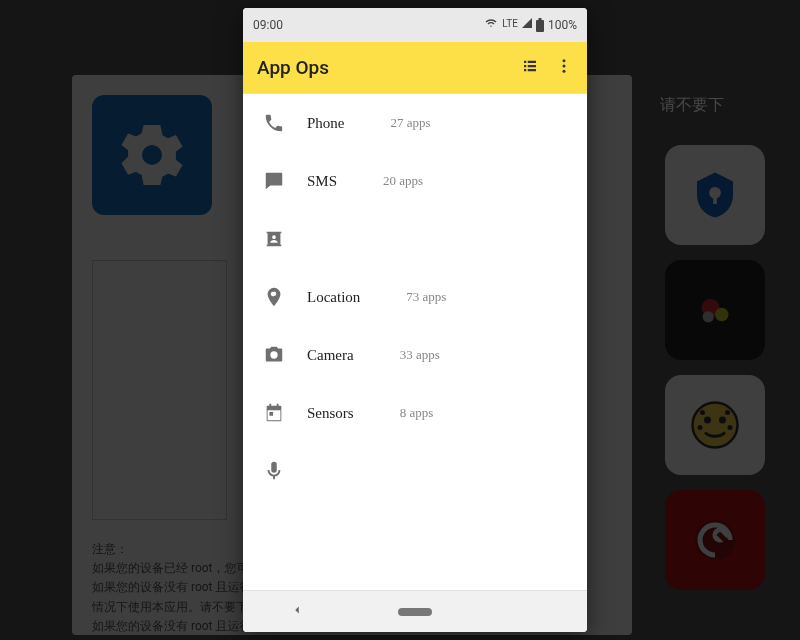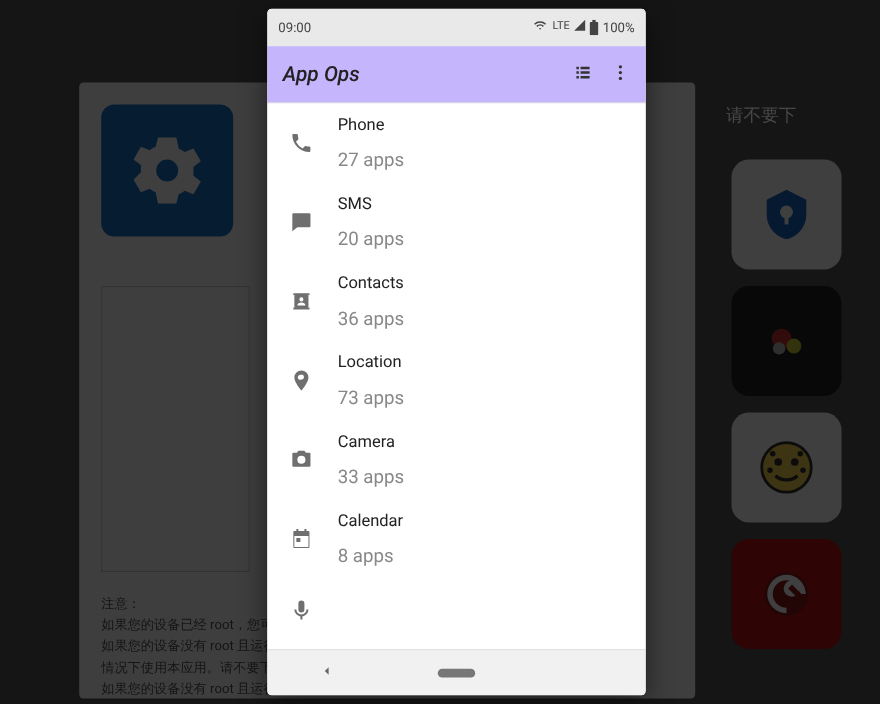--- a/index.html
+++ b/index.html
@@ -61,42 +61,41 @@
   }
   .statusbar {
     height: 26px; background: #e9e9e9; display:flex; align-items:center;
     padding: 17px 10px; font-size: 12px; color:#444; justify-content: space-between;
   }
   .status-right { display:flex; align-items:flex-start; gap:4px; }
   .status-right .tri {
     width:0;height:0;border-left:10px solid transparent;border-bottom:10px solid #444;
   }
   .appbar {
-    height: 52px; background:#c4b5fd; border-bottom:1px solid #e0e0e0;
+    height: 52px; background:#fde047; border-bottom:1px solid #e0e0e0;
     display:flex; align-items:center; justify-content:space-between;
     padding: 0 14px;
-    font-style: italic;
   }
   .appbar h1 { font-size: 19px; font-weight: 500; color:#222; }
   .appbar-actions { display:flex; align-items:center; gap:16px; }
   .appbar-actions svg { width:18px; height:18px; fill:#333; }
   .content { flex:1; overflow:hidden; background:#fff; }
   .preset {
     padding: 14px 18px 10px; font-size: 14px; color:#1a73e8; font-weight:500;
   }
   .list { }
   .row {
     display:flex; align-items:center; padding: 10px 18px; gap: 20px;
     min-height: 58px;
   }
   .row .ico { width: 26px; display:flex; justify-content:center; }
   .row .ico svg { width:22px; height:22px; fill:#6f6f6f; }
-  .row .txt { display:flex; flex-direction:column; gap:14px; }
+  .row .txt { display:flex; flex-direction:row; gap:4px;font-family:Liberation Serif, serif; }
   .row .title { font-size: 15px; color:#222; }
-  .row .sub { font-size: 17px; color:#888; }
+  .row .sub { font-size: 13px; color:#888;margin-left:42px; }
   .navbar {
     height: 42px; background:#f1f1f1; display:flex; align-items:center;
     justify-content:space-around; border-top:1px solid #e0e0e0;
   }
   .nav-pill { width:34px; height:8px; background:#777; border-radius:6px; }
   .nav-back svg { width:14px; height:14px; fill:#666; }
 </style>
 </head>
 <body>
 
@@ -215,24 +214,20 @@
             <span class="sub">20 apps</span>
           </div>
       </div>
 
       <div class="row">
         <span class="ico">
             <svg viewBox="0 0 24 24">
               <path d="M4 4h16v2H4zm0 14h16v2H4zm2-12h12a1 1 0 011 1v10a1 1 0 01-1 1H6a1 1 0 01-1-1V7a1 1 0 011-1zm6 2a2 2 0 100 4 2 2 0 000-4zm-4 8h8c0-1.8-1.8-3-4-3s-4 1.2-4 3z"></path>
             </svg>
           </span>
-        <div class="txt">
-            <span class="title">Contacts</span>
-            <span class="sub">36 apps</span>
-          </div>
       </div>
 
       <div class="row">
         <span class="ico">
             <svg viewBox="0 0 24 24">
               <path d="M12 2a7 7 0 017 7c0 5-7 13-7 13S5 14 5 9a7 7 0 017-7zm0 4.5A2.5 2.5 0 1012 11a2.5 2.5 0 000-5z"></path>
             </svg>
           </span>
         <div class="txt">
             <span class="title">Location</span>
@@ -252,21 +247,21 @@
           </div>
       </div>
 
       <div class="row">
         <span class="ico">
             <svg viewBox="0 0 24 24">
               <path d="M7 2v2H5a1 1 0 00-1 1v15a1 1 0 001 1h14a1 1 0 001-1V5a1 1 0 00-1-1h-2V2h-2v2H9V2H7zm-2 7h14v11H5V9zm2 2h4v4H7v-4z"></path>
             </svg>
           </span>
         <div class="txt">
-            <span class="title">Calendar</span>
+            <span class="title">Sensors</span>
             <span class="sub">8 apps</span>
           </div>
       </div>
 
       <div class="row">
         <span class="ico">
             <svg viewBox="0 0 24 24">
               <path d="M12 2a3 3 0 013 3v6a3 3 0 01-6 0V5a3 3 0 013-3zm7 9a7 7 0 01-6 6.9V21h-2v-3.1A7 7 0 015 11h2a5 5 0 0010 0h2z"></path>
             </svg>
           </span>

